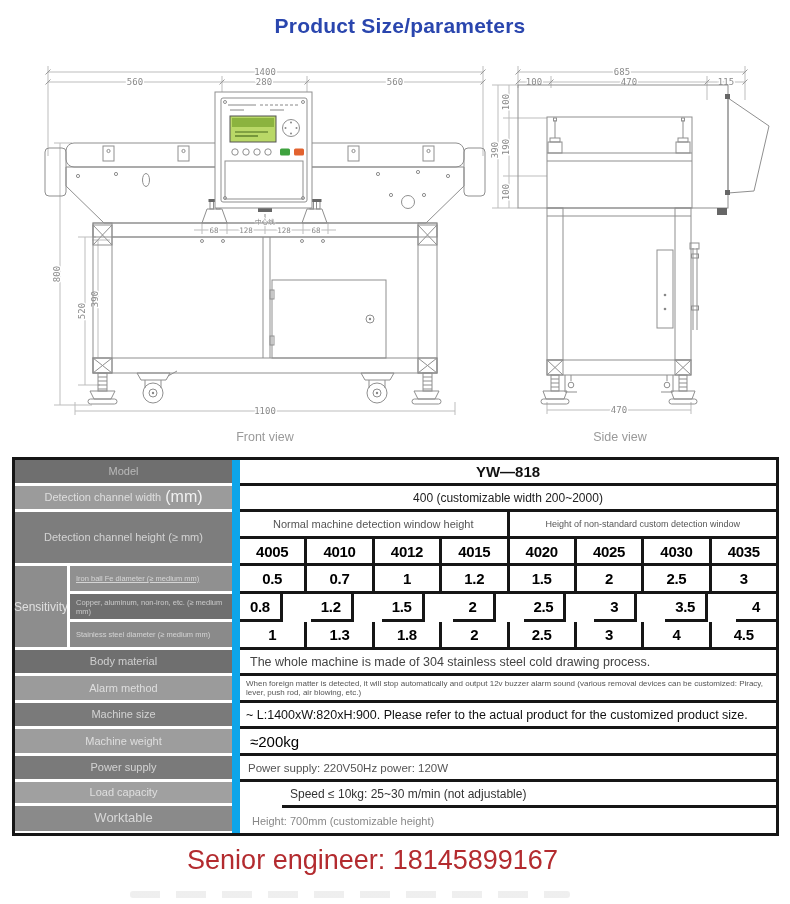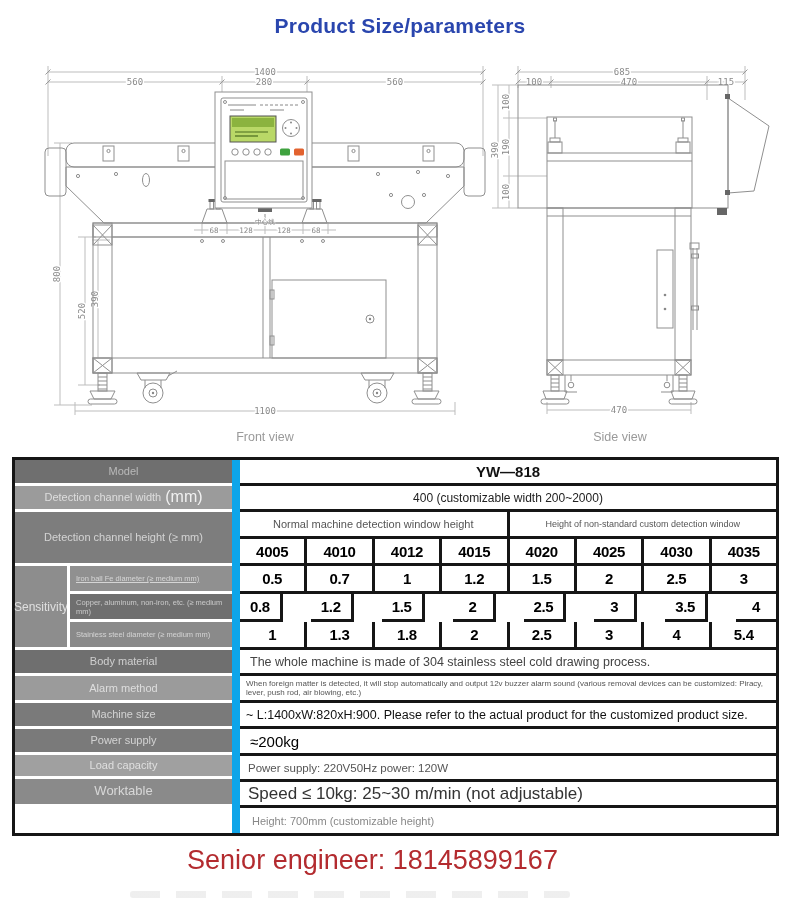--- a/index.html
+++ b/index.html
@@ -51,21 +51,21 @@
   .hdr4{flex:1;box-sizing:border-box;border-right:3px solid #161616;border-bottom:3px solid #161616;
         display:flex;align-items:center;justify-content:center;color:#555;}
   .hdr4.endc{border-right:none;}
   .model-val{font-size:15px;font-weight:bold;color:#111;}
   .width-val{font-size:12px;color:#222;}
   .v-body{font-size:12.5px;color:#444;padding-left:10px;}
   .v-alarm{font-size:8px;color:#555;padding-left:6px;}
   .v-msize{font-size:12.5px;color:#111;padding-left:6px;}
   .v-weight{font-size:15px;color:#000;padding-left:10px;}
   .v-power{font-size:11.5px;color:#555;padding-left:8px;}
-  .v-load{font-size:17px;color:#333;padding-left:8px;}
+  .v-load{font-size:12px;color:#333;padding-left:8px;margin-left:42px;}
   .v-work{font-size:11px;color:#888;padding-left:12px;border-bottom:none;}
   .lastrow .num,.lastrow .vcell{border-bottom:none;}
   
   .footer{position:absolute;top:845px;left:0;width:100%;box-sizing:border-box;padding-right:55px;
           text-align:center;color:#b32b2f;font-size:27px;}
   .cutoff{position:absolute;top:891px;left:130px;width:440px;height:7px;border-radius:3px;
           background:repeating-linear-gradient(90deg,#ececec 0 30px,transparent 30px 46px);opacity:.85;}
 </style>
 </head>
 <body>
@@ -343,20 +343,21 @@
         <div class="sens-main">Sensitivity</div>
         <div class="sens-subs">
           <div class="sub" style="background:#909090;text-decoration:underline;">Iron ball Fe diameter (≥ medium mm)</div>
           <div class="sub" style="background:#6f6f6f;">Copper, aluminum, non-iron, etc. (≥ medium mm)</div>
           <div class="sub" style="background:#8a8a8a;">Stainless steel diameter (≥ medium mm)</div>
         </div>
       </div>
       <div class="lcell" style="height:26px;background:#6f6f6f;">Body material</div>
       <div class="lcell" style="height:27px;background:#9b9b9b;">Alarm method</div>
       <div class="lcell" style="height:26px;background:#7a7a7a;">Machine size</div>
+      <div class="lcell" style="height:27px;background:#9d9d9d;">Machine weight</div>
       <div class="lcell" style="height:26px;background:#7a7a7a;">Power supply</div>
       <div class="lcell" style="height:24px;background:#a0a0a0;">Load capacity</div>
       <div class="lcell last" style="height:25px;background:#8a8a8a;font-size:13px;">Worktable</div>
     </div>
     <div class="right-col">
       <div class="rrow" style="height:26px;">
           <div class="vcell center model-val">YW—818</div>
         </div>
       <div class="rrow" style="height:26px;">
           <div class="vcell center width-val">400 (customizable width 200~2000)</div>
@@ -396,21 +397,21 @@
         <div class="num endc">4</div>
       </div>
       <div class="rrow" style="height:28px;">
         <div class="num">1</div>
         <div class="num">1.3</div>
         <div class="num">1.8</div>
         <div class="num">2</div>
         <div class="num">2.5</div>
         <div class="num">3</div>
         <div class="num">4</div>
-        <div class="num endc">5.4</div>
+        <div class="num endc">4.5</div>
       </div>
       <div class="rrow" style="height:26px;">
           <div class="vcell v-body">The whole machine is made of 304 stainless steel cold drawing process.</div>
         </div>
       <div class="rrow" style="height:27px;">
           <div class="vcell v-alarm">When foreign matter is detected, it will stop automatically and output 12v buzzer alarm sound (various removal devices can be customized: Piracy, lever, push rod, air blowing, etc.)</div>
         </div>
       <div class="rrow" style="height:26px;">
           <div class="vcell v-msize">~ L:1400xW:820xH:900. Please refer to the actual product for the customized product size.</div>
         </div>

